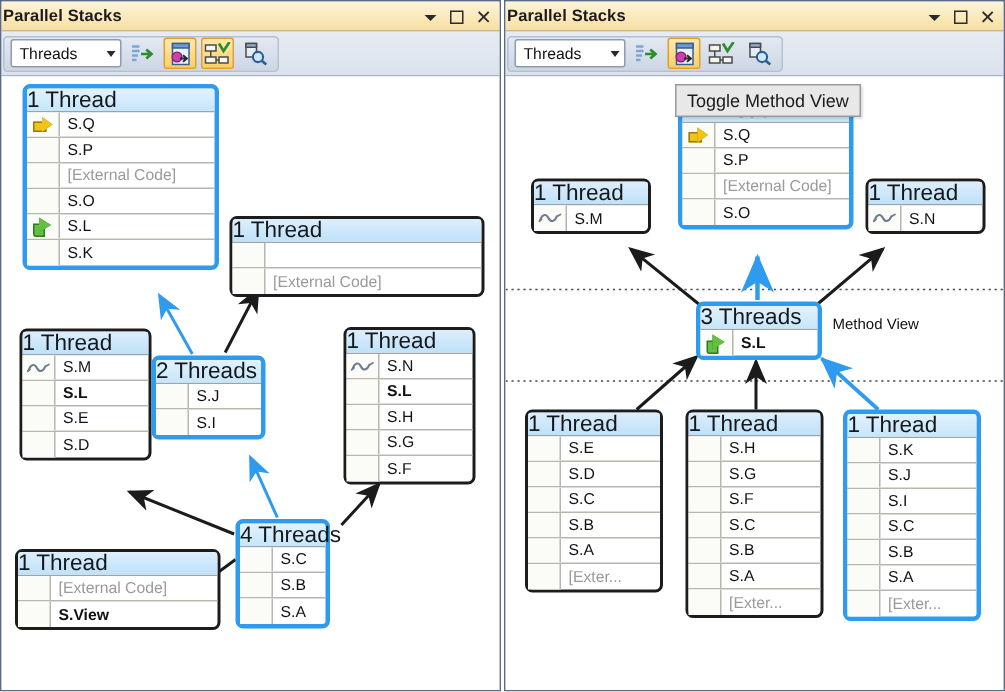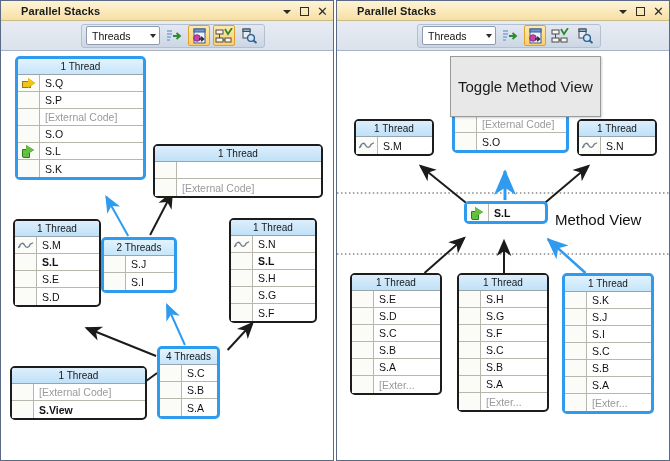--- a/index.html
+++ b/index.html
@@ -30,21 +30,21 @@
   
   .titlebar {
     position: relative;
     height: 20px;
     background: linear-gradient(to bottom, #fdf4d8 0%, #fae9bb 55%, #f6dfa4 100%);
     border-bottom: 1px solid #c9b988;
     display: flex; align-items: center;
   }
   .title-text {
     font-size: 11px; font-weight: bold; color: #1b1b1b;
-    margin-left: 20px; letter-spacing: 0.1px;
+    margin-left: 1px; letter-spacing: 0.1px;
   }
   .title-buttons {
     position: absolute; right: 5px; top: 0; height: 20px;
     display: flex; align-items: center; gap: 6px;
   }
   .tb-ico { width: 11px; height: 11px; position: relative; cursor: default; }
   .tb-caret {
     width: 0; height: 0;
     border-left: 4px solid transparent; border-right: 4px solid transparent;
     border-top: 4px solid #2b2b2b;
@@ -54,22 +54,21 @@
     width: 9px; height: 9px; border: 1.5px solid #2b2b2b; margin-top: 1px;
   }
   .tb-close { font-size: 13px; line-height: 11px; color: #2b2b2b; font-weight: 500; }
 
   
   .toolbar {
     height: 30px;
     background: linear-gradient(to bottom, #e7ecf3 0%, #dbe2ec 100%);
     border-bottom: 1px solid #a8b4c6;
     display: flex; align-items: center;
-    padding-left: 12px;
-    justify-content: center;
+    padding-left: 1px;
   }
   .tb-group {
     display: flex; align-items: center; gap: 3px;
     background: linear-gradient(to bottom,#e3e9f2,#ccd6e4);
     border: 1px solid #b3c0d2; border-radius: 3px;
     padding: 2px 4px; height: 24px;
   }
   .combo {
     display: flex; align-items: center; justify-content: space-between;
     width: 74px; height: 19px;
@@ -103,22 +102,21 @@
     background: #ffffff;
     border-radius: 5px;
     z-index: 3;
   }
   .node.black  { border: 2px solid #1c1c1c; }
   .node.blue   { border: 3px solid #2e9bee; }
 
   .node-head {
     background: linear-gradient(to bottom,#ddeefc,#bfe1f8);
     border-bottom: 1px solid #9aa4ad;
-    font-size: 10px; color: #14181c;
-    text-align: center;
+    font-size: 15px; color: #14181c;
     line-height: 15px; height: 16px;
     border-radius: 2px 2px 0 0;
     white-space: nowrap;
   }
   .node.blue > .node-head { background: linear-gradient(to bottom,#e2f2fd,#c6e6fa); }
 
   .frame {
     display: flex; align-items: stretch;
     height: 17px;
     border-bottom: 1px solid #b7b7ae;
@@ -162,30 +160,30 @@
     border-left:8px solid #63c043;
     filter: drop-shadow(0.6px 0 0 #2f7a1c);
   }
   .ico-wave { width:16px; height:9px; }
 
   
   .tooltip {
     position: absolute;
     background: #e8e8e8;
     border: 1px solid #9a9a9a;
-    font-size: 15px; color: #1a1a1a;
-    padding: 21px 7px;
+    font-size: 12px; color: #1a1a1a;
+    padding: 3px 7px;
     z-index: 40;
     white-space: nowrap;
     box-shadow: 1px 1px 2px rgba(0,0,0,0.18);
   }
 
   .mv-label {
     position: absolute;
-    font-size: 15px; color: #111;
+    font-size: 10px; color: #111;
     z-index: 6; white-space: nowrap;
   }
 
   
   .ic { display:block; }
 </style>
 </head>
 <body>
 
 <div id="root">
@@ -524,20 +522,21 @@
             <div class="gutter">
               <svg class="ico-wave" viewBox="0 0 16 9">
                 <path d="M1 6 C2.6 1.4, 5.2 1.4, 6.6 4.3 C8 7.2, 10.6 7.2, 12.2 3.2" stroke="#6f7d8c" stroke-width="1.4" fill="none" stroke-linecap="round"></path>
                 <path d="M0.4 6.6 L2 5.2 M12.8 3 L14.6 2" stroke="#6f7d8c" stroke-width="1.2" stroke-linecap="round"></path>
               </svg>
             </div>
             <div class="frame-label">S.N</div>
           </div>
         </div>
         <div class="node blue" style="left: 127px; top: 150px; width: 84px;">
+          <div class="node-head">3 Threads</div>
           <div class="frame">
             <div class="gutter">
               <span class="ico-green-arrow"></span>
             </div>
             <div class="frame-label bold">S.L</div>
           </div>
         </div>
         <div class="node black" style="left: 13px; top: 222px; width: 92px;">
           <div class="node-head">1 Thread</div>
           <div class="frame">

